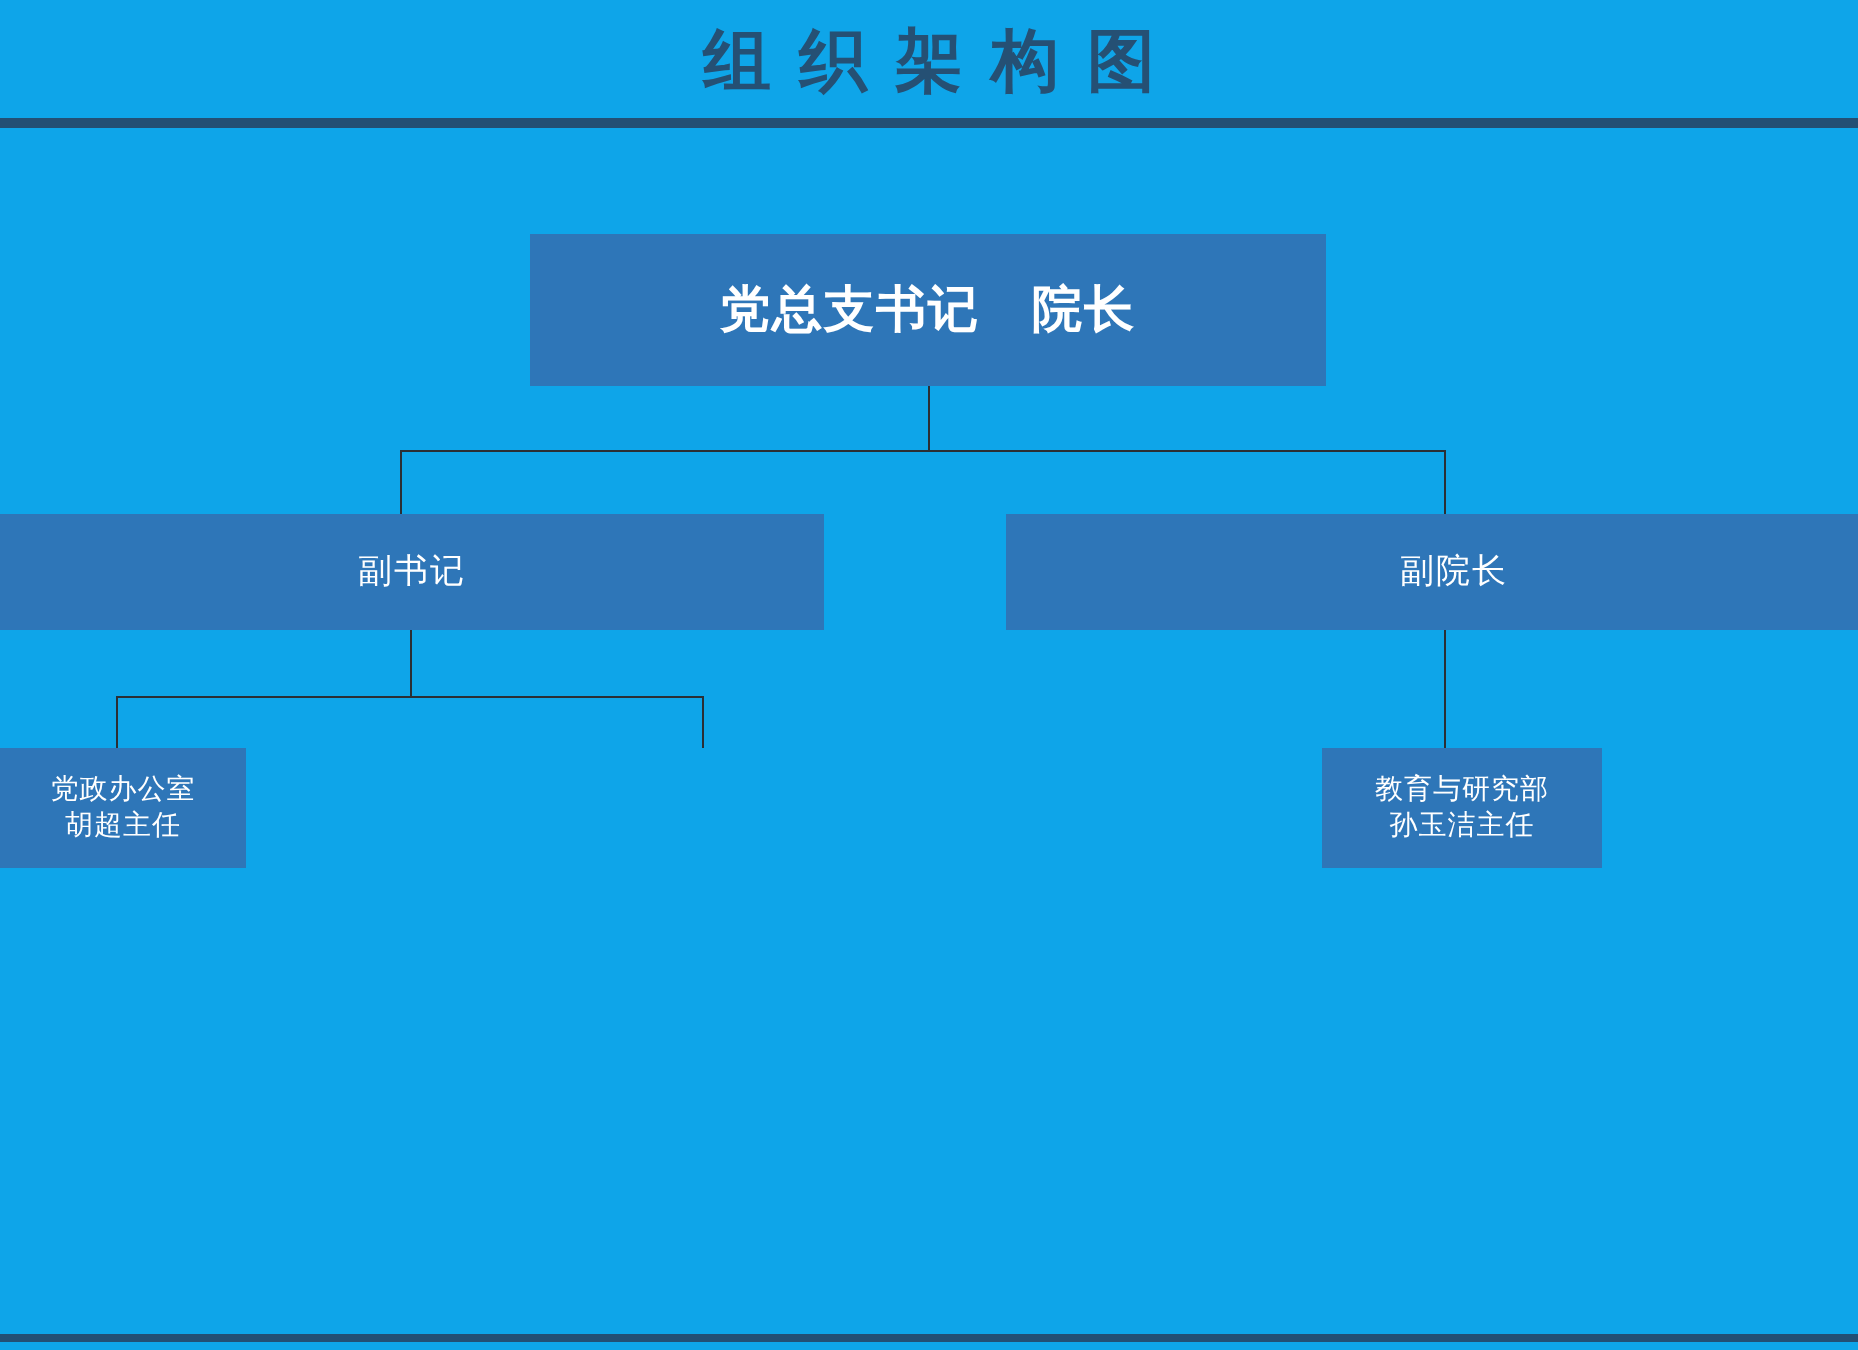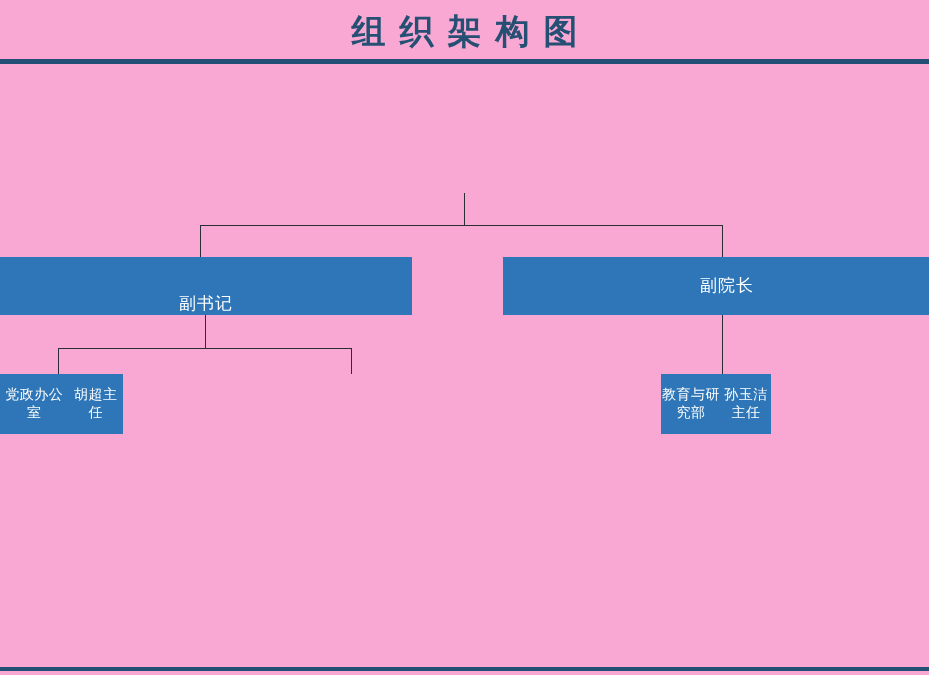--- a/index.html
+++ b/index.html
@@ -7,21 +7,21 @@
     padding: 0;
     background: #ffffff;
   }
   body {
     font-family: "Liberation Sans", "DejaVu Sans", sans-serif;
   }
   #slide {
     position: relative;
     width: 929px;
     height: 675px;
-    background: #f9a8d4;
+    background: #0ea5e9;
     overflow: hidden;
   }
 
   
   .page-title {
     position: absolute;
     left: 0;
     top: 8px;
     width: 929px;
     text-align: center;
@@ -69,37 +69,37 @@
     font-weight: bold;
     letter-spacing: 1px;
   }
   .node-l2 {
     top: 257px;
     height: 58px;
     font-size: 17px;
     font-weight: normal;
     letter-spacing: 1px;
   }
-  .node-l2.left  { left: 0px;   width: 412px; align-items: flex-end; }
+  .node-l2.left  { left: 0px;   width: 412px; }
   .node-l2.right { left: 503px; width: 448px; }
 
   .node-l3 {
     top: 374px;
     height: 60px;
     font-size: 14px;
     font-weight: normal;
     letter-spacing: 0.5px;
   }
   .node-l3.c1 { left: 0px;   width: 123px; }
   .node-l3.c2 { left: 291px; width: 121px; }
-  .node-l3.c3 { left: 661px; width: 110px; justify-content: center; }
+  .node-l3.c3 { left: 661px; width: 140px; justify-content: center; }
 
   .node-lines {
     display: flex;
-    flex-direction: row;
+    flex-direction: column;
     align-items: center;
     justify-content: center;
   }
 
   
   .conn {
     position: absolute;
     background: #2b2f35;
   }
   .v { width: 1px; }
@@ -135,20 +135,23 @@
   <div class="conn v c-l2-left"></div>
   <div class="conn v c-l2-right"></div>
 
   <div class="conn v c-b1-stem"></div>
   <div class="conn h c-b1-bar"></div>
   <div class="conn v c-b1-d1"></div>
   <div class="conn v c-b1-d2"></div>
 
   <div class="conn v c-b2-stem"></div>
 
+  <div class="node node-root">
+    <span>党总支书记　院长</span>
+  </div>
 
   <div class="node node-l2 left">
     <span>副书记</span>
   </div>
 
   <div class="node node-l2 right">
     <span>副院长</span>
   </div>
 
   <div class="node node-l3 c1 node-lines">

